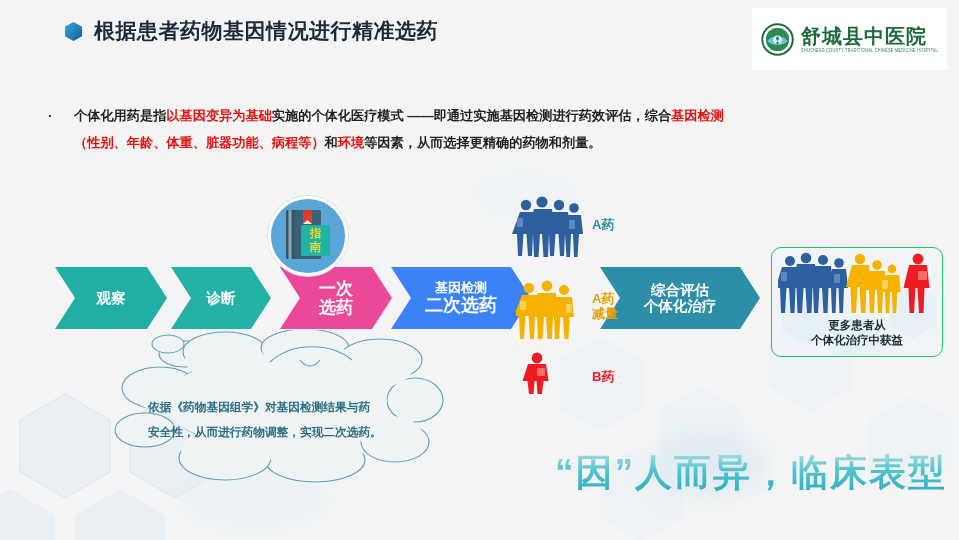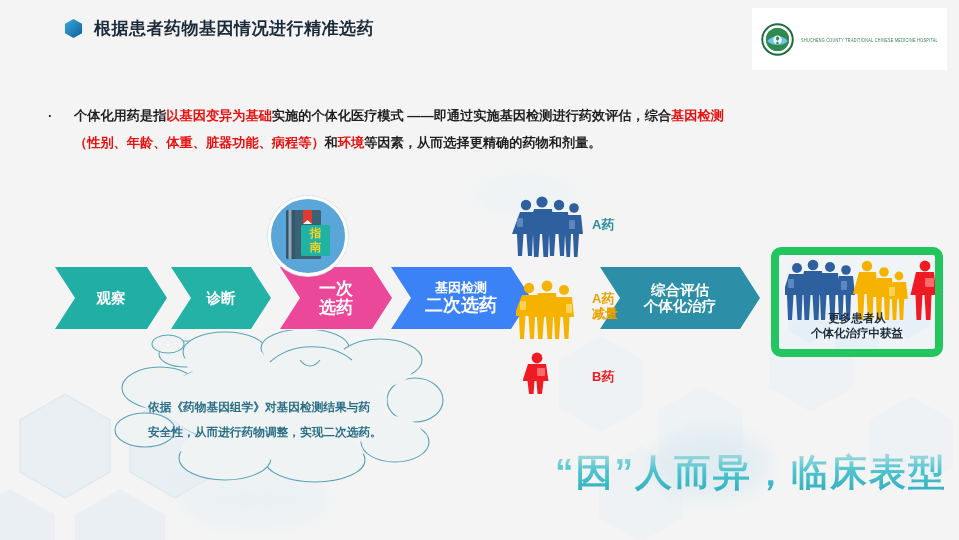--- a/index.html
+++ b/index.html
@@ -33,21 +33,21 @@
     filter: blur(10px);
     pointer-events: none;
   }
   
   .title-row {
     position: absolute; left: 64px; top: 17px;
     display: flex; align-items: center; gap: 11px;
   }
   .hex-bullet { width: 19px; height: 21px; flex: 0 0 auto; }
   .title-text {
-    font-size: 17px; font-weight: bold;
+    font-size: 21px; font-weight: bold;
     color: #1b2a3a; letter-spacing: .5px;
     white-space: nowrap;
   }
   .logo-box {
     position: absolute; right: 12px; top: 8px;
     width: 195px; height: 62px;
     background: #ffffff;
     display: flex; align-items: center; justify-content: center;
     gap: 7px;
   }
@@ -96,21 +96,21 @@
   }
   
   .people { position: absolute; }
   .drug-lbl {
     position: absolute; font-weight: bold; line-height: 1.12;
   }
   
   .benefit-box {
     position: absolute; left: 771px; top: 247px;
     width: 172px; height: 110px;
-    border: 8px solid #22c55e; border-radius: 10px;
+    border: 1px solid #22c55e; border-radius: 10px;
     background: rgba(236,244,249,.55);
     overflow: hidden;
   }
   .benefit-hex { position: absolute; inset: 0; opacity: .5; }
   .benefit-people {
     position: absolute; left: 6px; top: 4px; width: 160px; height: 62px;
   }
   .benefit-text {
     position: absolute; left: 0; right: 0; bottom: 8px;
     text-align: center; font-size: 11.5px; font-weight: bold;
@@ -183,20 +183,21 @@
     <svg class="logo-mark" viewBox="0 0 40 40">
       <circle cx="20" cy="20" r="18.5" fill="none" stroke="#1d6b3c" stroke-width="2.4"></circle>
       <circle cx="20" cy="20" r="14" fill="#2f8a4f"></circle>
       <path d="M6 20 a14 14 0 0 1 28 0 a14 14 0 0 1 -28 0 z" fill="#2f8a4f"></path>
       <path d="M7.5 22 C13 14, 27 14, 32.5 22 C27 28, 13 28, 7.5 22 Z" fill="#6fc3e8"></path>
       <circle cx="20" cy="20.5" r="5.2" fill="#e9f6fb"></circle>
       <path d="M20 16.2 c2.6 1.6 2.6 4.2 0 5.6 c-2.6 -1.4 -2.6 -4 0 -5.6 z" fill="#2f8a4f"></path>
       <circle cx="20" cy="24.2" r="1.5" fill="#2f8a4f"></circle>
     </svg>
     <div class="logo-texts">
+      <div class="logo-cn">舒城县中医院</div>
       <div class="logo-en">SHUCHENG COUNTY TRADITIONAL CHINESE MEDICINE HOSPITAL</div>
     </div>
   </div>
 
   <div class="para">
     <span class="bullet-dot">·</span>
     <div class="l1">
       <span>个体化用药是指</span><span class="hl">以基因变异为基础</span><span>实施的个体化医疗模式 ——即通过实施基因检测进行药效评估，综合</span><span class="hl">基因检测</span>
     </div>
     <div class="l2">

